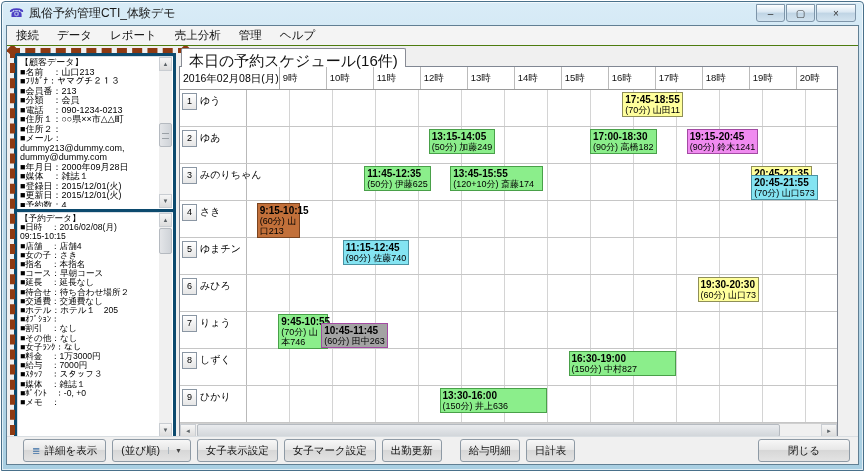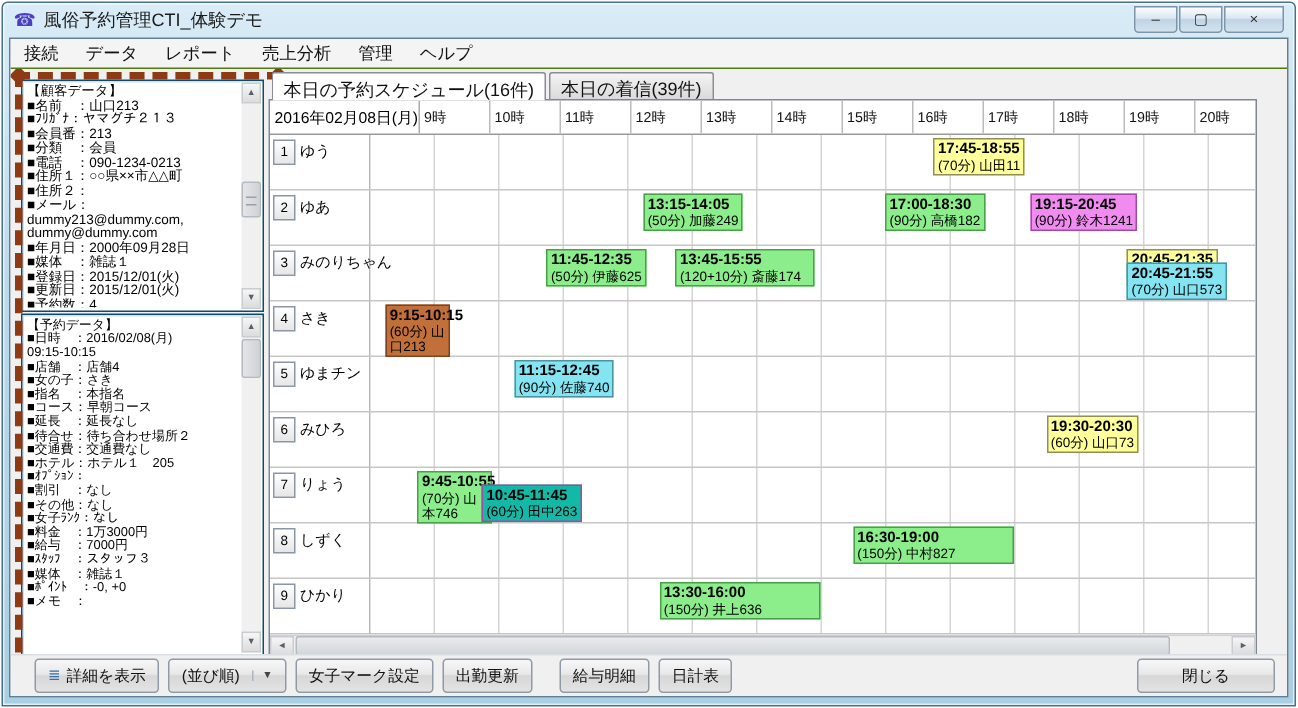--- a/index.html
+++ b/index.html
@@ -19,41 +19,41 @@
   .wbtn.closew{width:38px;}
   .inner{position:absolute;left:4px;right:4px;top:23px;bottom:5px;background:#f0f0f0;
     border:1px solid #617f93;display:flex;flex-direction:column;overflow:hidden;}
   
   .menubar{height:19px;background:#f4f4f4;border-bottom:1px solid #4d7c0f;display:flex;align-items:center;font-size:11.5px;flex:0 0 auto;}
   .menu-item{padding:2px 9px;color:#111;}
   
   .content{position:relative;flex:1 1 auto;background:#f0f0f0;overflow:hidden;}
   
   .left-panels{position:absolute;left:7px;top:7px;width:162px;height:383px;}
-  .data-box{position:absolute;left:0;right:0;background:#fff;border:1px solid #0c4a6e;box-shadow:inset 1px 1px 0 #d8dee4;}
+  .data-box{position:absolute;left:0;right:0;background:#fff;border:3px solid #0c4a6e;box-shadow:inset 1px 1px 0 #d8dee4;}
   .data-box.customer{top:0;height:153px;}
   .data-box.reservation{top:156px;height:226px;}
   .box-body{position:absolute;left:3px;top:2px;right:15px;bottom:2px;overflow:hidden;color:#000;}
   .customer .box-body{font-size:9px;line-height:9.5px;}
   .reservation .box-body{font-size:8.6px;line-height:9.2px;}
   .box-body div{white-space:pre;}
   .vscroll{position:absolute;top:1px;right:1px;bottom:1px;width:13px;background:#f0f0f0;display:flex;flex-direction:column;}
   .vbtn{height:12px;display:flex;align-items:center;justify-content:center;font-size:6px;color:#5a6165;background:linear-gradient(#f6f6f6,#dcdcdc);border:1px solid #c9cdd2;}
   .vtrack{flex:1;position:relative;}
   .vthumb{position:absolute;left:0;right:0;background:linear-gradient(90deg,#e3e5e8,#cfd3d8);border:1px solid #b5bac0;border-radius:2px;}
   .customer .vthumb{top:42%;height:22px;}
   .reservation .vthumb{top:1px;height:24px;}
   .grip{width:7px;height:4px;margin:9px auto 0;border-top:1px solid #9aa0a6;border-bottom:1px solid #9aa0a6;}
   
   .annotation{position:absolute;left:-4px;top:-5px;width:168px;height:392px;border:5px dashed #8e3a12;pointer-events:none;}
   .diam{position:absolute;width:9px;height:9px;background:#8e3a12;transform:rotate(45deg);}
   .d1{left:-7px;top:-7px;} .d2{right:-7px;top:-7px;}
   
   .right-area{position:absolute;left:172px;top:2px;right:5px;bottom:2px;}
-  .tabs{display:flex;height:18px;padding-left:2px;font-size:12px;}
+  .tabs{display:flex;height:18px;padding-left:2px;font-size:15px;}
   .tab{padding:2px 7px 0;border:1px solid #898c95;border-bottom:none;border-radius:2px 2px 0 0;
     background:linear-gradient(#f4f4f4,#dadada);margin-right:2px;color:#111;}
   .tab.active{background:#fff;position:relative;z-index:3;margin-bottom:-1px;padding-top:3px;}
   .grid-panel{position:absolute;left:0;right:15px;top:18px;height:370px;background:#fff;border:1px solid #808793;overflow:hidden;}
   .grid-header{height:22px;border-bottom:1px solid #9a9a9a;display:flex;overflow:hidden;}
   .date-cell{flex:0 0 66px;font-size:10.5px;padding:5px 0 0 3px;border-right:1px solid #aaa;white-space:nowrap;}
   .hour-cell{flex:0 0 43px;font-size:9.5px;padding:5px 0 0 3px;border-right:1px solid #bbb;color:#111;white-space:nowrap;}
   .grid-rows{position:relative;height:333px;overflow:hidden;}
   .vline{position:absolute;top:0;bottom:0;width:1px;background:#d4d4d4;}
   .vline.name-sep{background:#b9b9b9;}
@@ -169,21 +169,20 @@
           </div>
           <div class="annotation">
             <i class="diam d1"></i>
               <i class="diam d2"></i>
           </div>
         </div>
 
         <div class="right-area">
           <div class="tabs">
             <div class="tab active">本日の予約スケジュール(16件)</div>
-            <div class="tab">本日の着信(39件)</div>
           </div>
           <div class="grid-panel">
             <div class="grid-header">
               <div class="date-cell">2016年02月08日(月)</div>
             <div class="hour-cell">9時</div>
                 <div class="hour-cell">10時</div>
                 <div class="hour-cell">11時</div>
                 <div class="hour-cell">12時</div>
                 <div class="hour-cell">13時</div>
                 <div class="hour-cell">14時</div>
@@ -278,21 +277,21 @@
                     <div class="ev-info">(60分) 山口73</div>
                   </div>
                 </div>
                 <div class="grid-row">
                   <div class="rownum">7</div>
                   <div class="rowname">りょう</div>
                   <div class="event" style="left: 98.25px; width: 50.1667px; background: rgb(139, 238, 139); border-color: rgb(73, 160, 73);">
                     <div class="ev-time">9:45-10:55</div>
                     <div class="ev-info">(70分) 山本746</div>
                   </div>
-                  <div class="event nowrap" style="left: 141.25px; width: 43px; background: #14b8a6; border-color: rgb(163, 74, 163); top: 11px;">
+                  <div class="event nowrap" style="left: 141.25px; width: 43px; background: #a3a3a3; border-color: rgb(163, 74, 163); top: 11px;">
                     <div class="ev-time">10:45-11:45</div>
                     <div class="ev-info">(60分) 田中263</div>
                   </div>
                 </div>
                 <div class="grid-row">
                   <div class="rownum">8</div>
                   <div class="rowname">しずく</div>
                   <div class="event nowrap" style="left: 388.5px; width: 107.5px; background: rgb(139, 238, 139); border-color: rgb(73, 160, 73);">
                     <div class="ev-time">16:30-19:00</div>
                     <div class="ev-info">(150分) 中村827</div>
@@ -321,20 +320,23 @@
       <div class="toolbar">
           <div class="btn">
             <div class="list-icon">≣</div>
             <div style="display: inline;">詳細を表示</div>
           </div>
           <div class="btn">
             <div style="display: inline;">(並び順)</div>
             <div class="caret">▼</div>
           </div>
           <div class="btn">
+            <div style="display: inline;">女子表示設定</div>
+          </div>
+          <div class="btn">
             <div style="display: inline;">女子マーク設定</div>
           </div>
           <div class="btn gap-after">
             <div style="display: inline;">出勤更新</div>
           </div>
           <div class="btn">
             <div style="display: inline;">給与明細</div>
           </div>
           <div class="btn">
             <div style="display: inline;">日計表</div>

